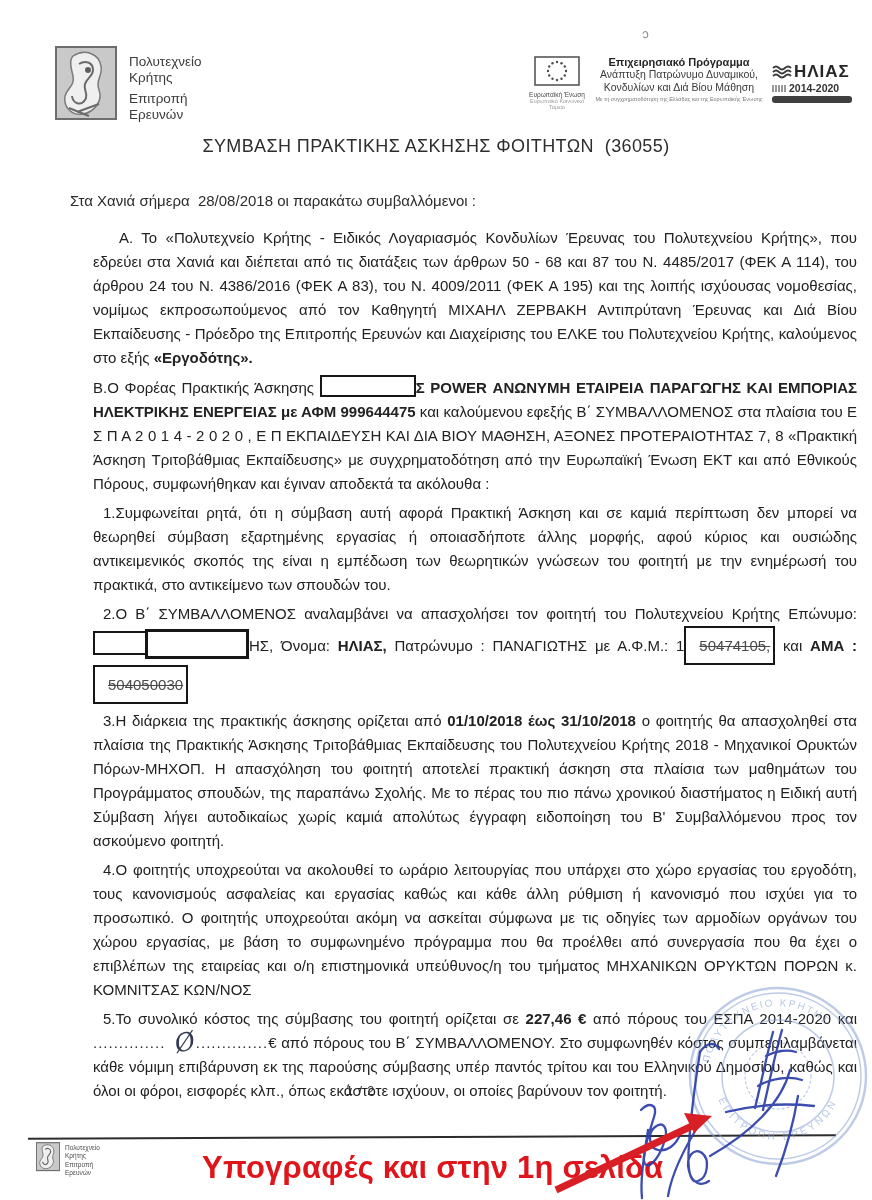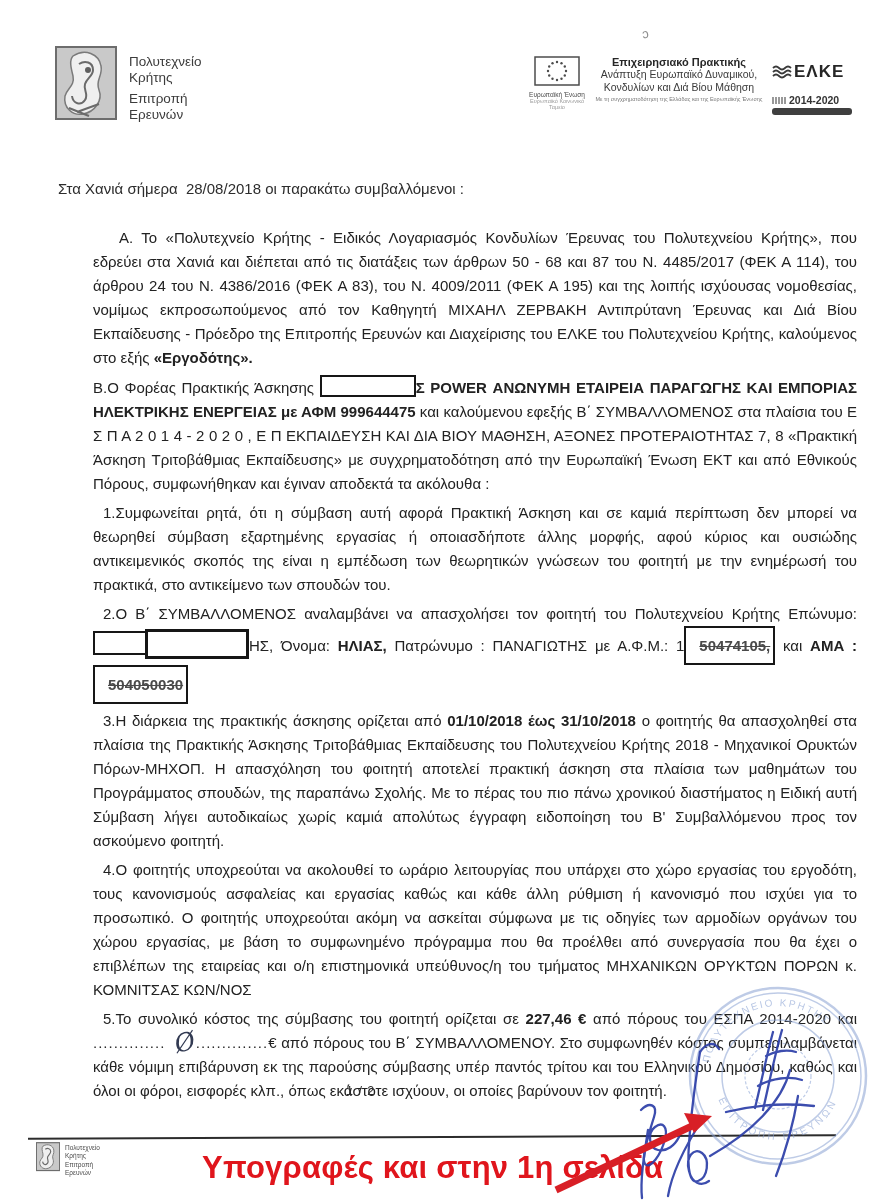--- a/index.html
+++ b/index.html
@@ -23,43 +23,43 @@
   .eu-block{width:58px;text-align:center;flex:none;}
   .eu-l1{font-size:6.5px;color:#4a4a4a;margin-top:1px;}
   .eu-l2{font-size:5.5px;color:#9a9a9a;}
   .prog{width:168px;text-align:center;flex:none;}
   .prog-t{font-size:11px;color:#262626;}
   .prog-l{font-size:10.5px;color:#3a3a3a;line-height:13px;}
   .prog-n{font-size:5.5px;color:#777;margin-top:2px;}
   .espa{width:86px;flex:none;margin-top:6px;}
   .espa-row{display:flex;align-items:center;gap:2px;}
   .espa-name{font-size:17px;font-weight:bold;letter-spacing:1px;color:#262626;}
-  .espa-years{display:flex;align-items:center;gap:3px;margin-top:12px;}
+  .espa-years{display:flex;align-items:center;gap:3px;margin-top:0;}
   .yr-box{display:inline-block;width:14px;height:7px;background:repeating-linear-gradient(90deg,#999 0 2px,#fff 2px 3px);}
   .espa-years span:last-child{font-size:10.5px;font-weight:bold;color:#333;}
   .espa-bar{width:80px;height:7px;background:#3f3f3f;border-radius:3px;margin-top:2px;}
 
   
   .title{position:absolute;top:136px;left:0;width:100%;text-align:center;margin:0;
     font-size:18px;font-weight:normal;letter-spacing:.4px;color:#2d2d2d;white-space:pre-wrap;}
-  .intro{position:absolute;top:180px;left:58px;margin:0;font-size:15px;color:#2d2d2d;white-space:pre-wrap;}
+  .intro{position:absolute;top:180px;left:58px;margin:12px;font-size:15px;color:#2d2d2d;white-space:pre-wrap;}
 
   
   .content{position:absolute;top:226px;left:57px;width:764px;font-size:15px;line-height:24px;
     text-align:justify;color:#222;margin-left:36px;}
   .content p{margin:0 0 5px 0;}
   .indA{text-indent:26px;}
   .ind{text-indent:10px;}
 
   .redact{display:inline-block;background:#fff;border:2px solid #161616;vertical-align:-4px;}
   .rb{width:92px;height:18px;}
   .r1{width:58px;height:20px;}
   .r2{width:98px;height:24px;margin-left:-10px;vertical-align:-8px;border-width:3px;}
   .struck{display:inline-block;border:2px solid #161616;background:#fff;padding:9px 3px;
-    text-decoration:line-through;color:#4a4a4a;font-weight:bold;line-height:17px;}
+    text-decoration:line-through;color:#4a4a4a;font-weight:normal;line-height:17px;}
   .dots{letter-spacing:1px;color:#2a2a2a;}
   .hand{display:inline-block;font-size:25px;color:#323a52;font-style:italic;
     transform:translateY(4px) rotate(-14deg);line-height:0;font-family:"DejaVu Serif", serif;}
 
   
   .footer-line{position:absolute;left:28px;top:1136px;width:808px;height:2px;background:#2c2c2c;transform:rotate(-.25deg);}
   .footer-logo{position:absolute;left:36px;top:1142px;display:flex;gap:5px;}
   .f-text{font-size:6.5px;line-height:7.5px;color:#4a4a4a;margin-top:2px;}
   .f-text .gap{height:2px;}
   .page-num{position:absolute;left:346px;top:1084px;font-size:12.5px;color:#2d2d2d;letter-spacing:1px;}
@@ -108,42 +108,43 @@
             <circle cx="15.2" cy="19.5" r="1.2"></circle>
           <circle cx="14" cy="15" r="1.2"></circle>
             <circle cx="15.2" cy="10.5" r="1.2"></circle>
             <circle cx="18.5" cy="7.2" r="1.2"></circle>
         </g>
       </svg>
       <div class="eu-l1">Ευρωπαϊκή Ένωση</div>
       <div class="eu-l2">Ευρωπαϊκό Κοινωνικό Ταμείο</div>
     </div>
     <div class="prog">
-      <div class="prog-t b">Επιχειρησιακό Πρακτικής</div>
-      <div class="prog-l">Ανάπτυξη Ευρωπαϊκό Δυναμικού,</div>
+      <div class="prog-t b">Επιχειρησιακό Πρόγραμμα</div>
+      <div class="prog-l">Ανάπτυξη Πατρώνυμο Δυναμικού,</div>
       <div class="prog-l">Κονδυλίων και Διά Βίου Μάθηση</div>
       <div class="prog-n">Με τη συγχρηματοδότηση της Ελλάδας και της Ευρωπαϊκής Ένωσης</div>
     </div>
     <div class="espa">
       <div class="espa-row">
         <svg class="waves" width="20" height="16" viewBox="0 0 20 16">
           <path d="M1,4 q3,-3 6,0 t6,0 t6,0" fill="none" stroke="#3a3a3a" stroke-width="1.8"></path>
           <path d="M1,8 q3,-3 6,0 t6,0 t6,0" fill="none" stroke="#3a3a3a" stroke-width="1.8"></path>
           <path d="M1,12 q3,-3 6,0 t6,0 t6,0" fill="none" stroke="#3a3a3a" stroke-width="1.8"></path>
         </svg>
-        <span class="espa-name">ΕΛΚΕ</span>
+        <span class="espa-name">ΗΛΙΑΣ</span>
       </div>
       <div class="espa-years">
         <span class="yr-box"></span>
         <span>2014-2020</span>
       </div>
       <div class="espa-bar"></div>
     </div>
   </div>
 
+  <h1 class="title">ΣΥΜΒΑΣΗ ΠΡΑΚΤΙΚΗΣ ΑΣΚΗΣΗΣ ΦΟΙΤΗΤΩΝ  (36055)</h1>
   <p class="intro">Στα Χανιά σήμερα  28/08/2018 οι παρακάτω συμβαλλόμενοι :</p>
 
   <div class="content">
     <p class="indA"><span>Α. Το «Πολυτεχνείο Κρήτης - Ειδικός Λογαριασμός Κονδυλίων Έρευνας του Πολυτεχνείου Κρήτης», που εδρεύει στα Χανιά και διέπεται από τις διατάξεις των άρθρων 50 - 68 και 87 του Ν. 4485/2017 (ΦΕΚ Α 114), του άρθρου 24 του Ν. 4386/2016 (ΦΕΚ Α 83), του Ν. 4009/2011 (ΦΕΚ Α 195) και της λοιπής ισχύουσας νομοθεσίας, νομίμως εκπροσωπούμενος από τον Καθηγητή ΜΙΧΑΗΛ ΖΕΡΒΑΚΗ Αντιπρύτανη Έρευνας και Διά Βίου Εκπαίδευσης - Πρόεδρο της Επιτροπής Ερευνών και Διαχείρισης του ΕΛΚΕ του Πολυτεχνείου Κρήτης, καλούμενος στο εξής </span><span class="b">«Εργοδότης».</span></p>
 
     <p><span>Β.Ο Φορέας Πρακτικής Άσκησης </span><span class="redact rb"></span><span class="b">Σ</span><span class="b"> POWER ΑΝΩΝΥΜΗ ΕΤΑΙΡΕΙΑ ΠΑΡΑΓΩΓΗΣ ΚΑΙ ΕΜΠΟΡΙΑΣ ΗΛΕΚΤΡΙΚΗΣ ΕΝΕΡΓΕΙΑΣ με ΑΦΜ 999644475</span><span> και καλούμενου εφεξής Β΄ ΣΥΜΒΑΛΛΟΜΕΝΟΣ στα πλαίσια του Ε Σ Π Α 2 0 1 4 - 2 0 2 0 , Ε Π ΕΚΠΑΙΔΕΥΣΗ ΚΑΙ ΔΙΑ ΒΙΟΥ ΜΑΘΗΣΗ, ΑΞΟΝΕΣ ΠΡΟΤΕΡΑΙΟΤΗΤΑΣ 7, 8 «Πρακτική Άσκηση Τριτοβάθμιας Εκπαίδευσης» με συγχρηματοδότηση από την Ευρωπαϊκή Ένωση ΕΚΤ και από Εθνικούς Πόρους, συμφωνήθηκαν και έγιναν αποδεκτά τα ακόλουθα :</span></p>
 
     <p class="ind"><span>1.Συμφωνείται ρητά, ότι η σύμβαση αυτή αφορά Πρακτική Άσκηση και σε καμιά περίπτωση δεν μπορεί να θεωρηθεί σύμβαση εξαρτημένης εργασίας ή οποιασδήποτε άλλης μορφής, αφού κύριος και ουσιώδης αντικειμενικός σκοπός της είναι η εμπέδωση των θεωρητικών γνώσεων του φοιτητή με την ενημέρωσή του πρακτικά, στο αντικείμενο των σπουδών του.</span></p>
 
     <p class="ind"><span>2.Ο Β΄ ΣΥΜΒΑΛΛΟΜΕΝΟΣ αναλαμβάνει να απασχολήσει τον φοιτητή του Πολυτεχνείου Κρήτης Επώνυμο: </span><span class="redact r1"></span><span class="redact r2"></span><span>ΗΣ, </span><span>Όνομα: </span><span class="b">ΗΛΙΑΣ, </span><span>Πατρώνυμο : </span><span>ΠΑΝΑΓΙΩΤΗΣ </span><span>με Α.Φ.Μ.: </span><span>1</span><span class="struck">50474105,</span><span> και </span><span class="b">ΑΜΑ :</span> <span class="struck">504050030</span></p>

